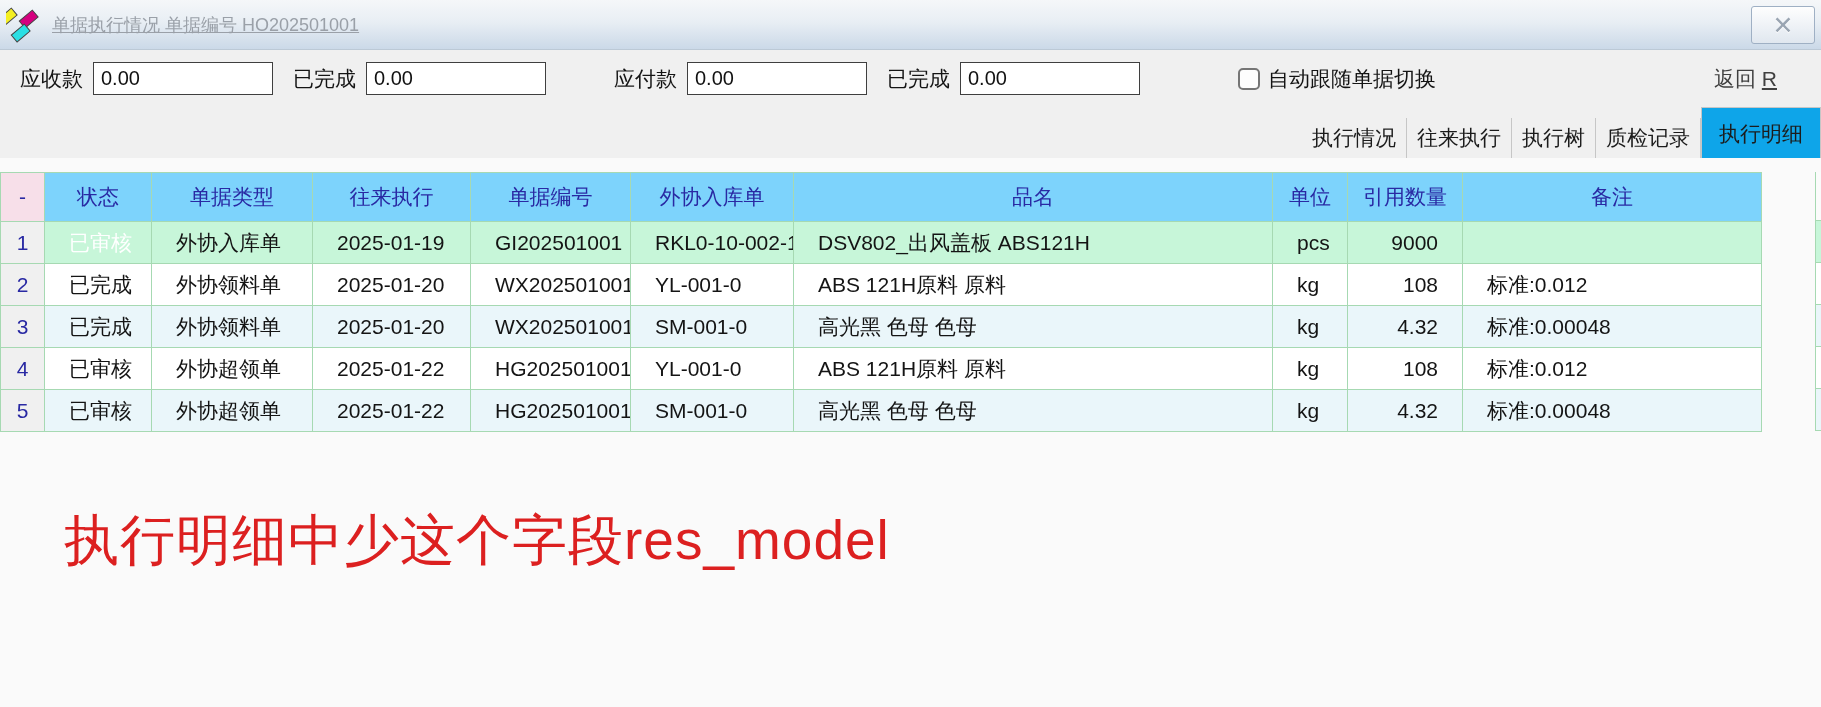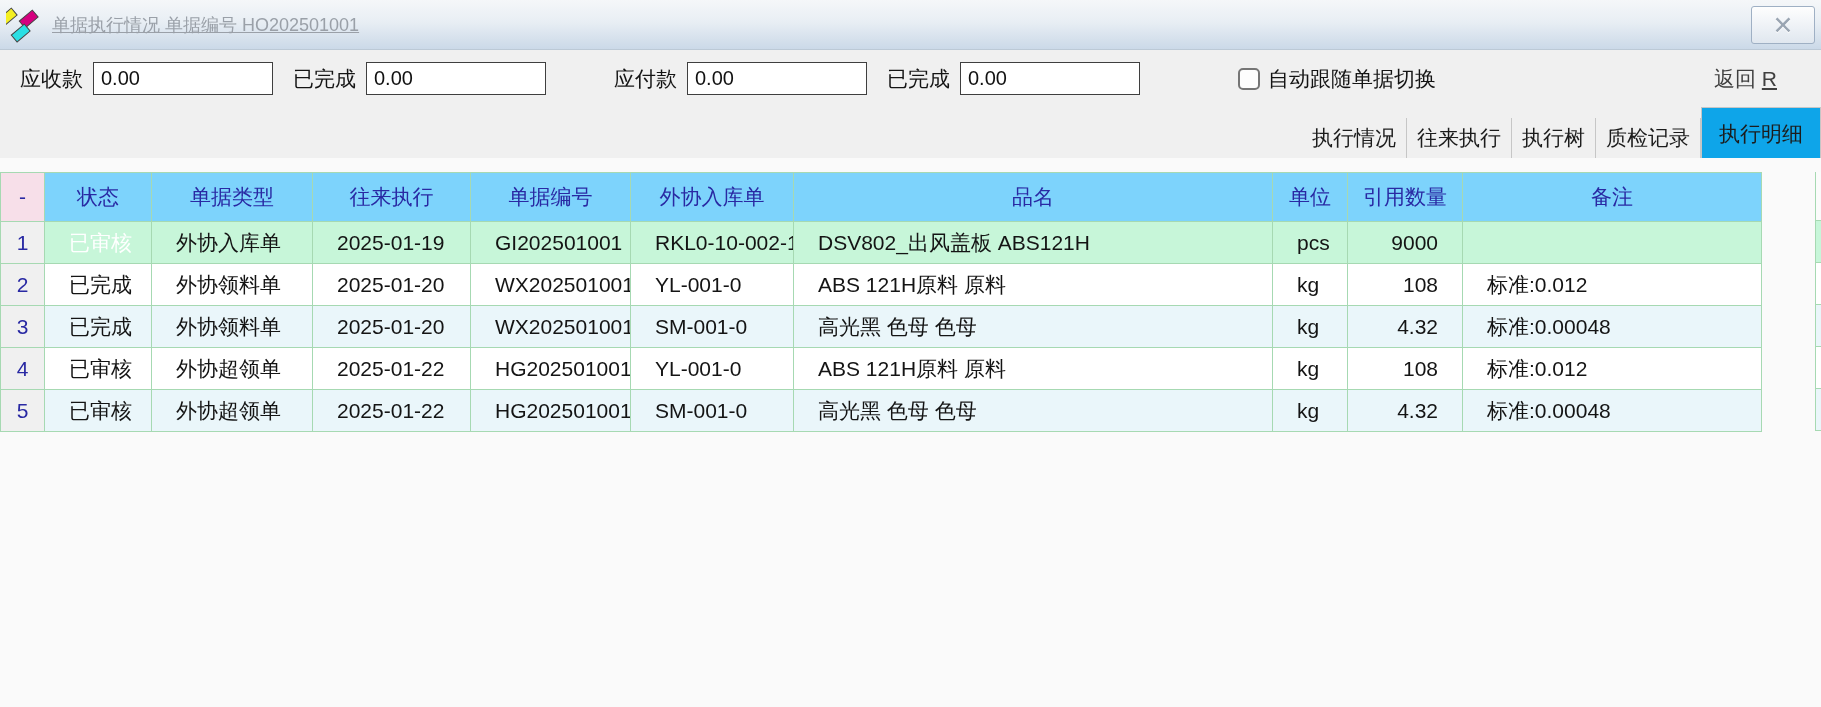--- a/index.html
+++ b/index.html
@@ -242,13 +242,14 @@
 
   <div class="edge-strip">
     <div class="es-h"></div>
       <div class="es-g"></div>
       <div class="es-w"></div>
     <div class="es-t"></div>
       <div class="es-w"></div>
       <div class="es-t"></div>
   </div>
 
+  <div class="annotation">执行明细中少这个字段res_model</div>
 </div>
 
 </body></html>

